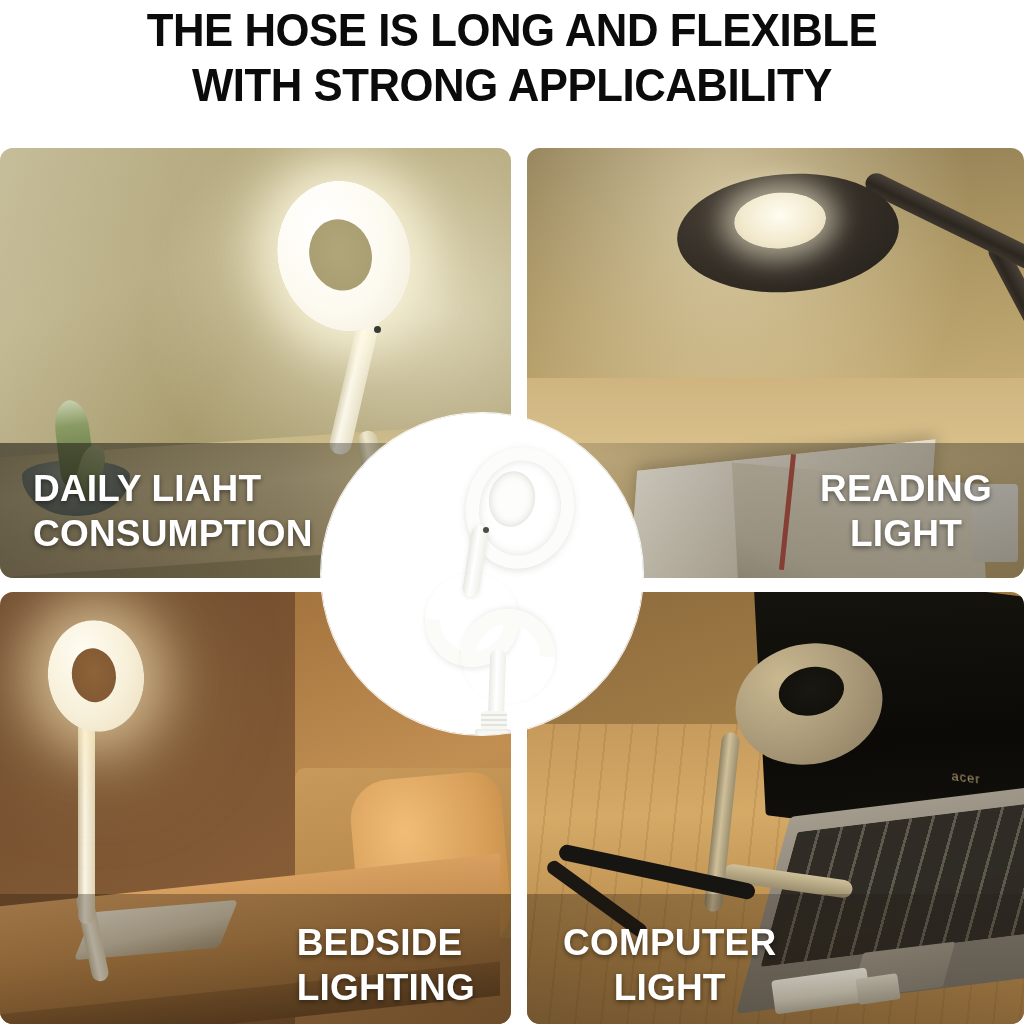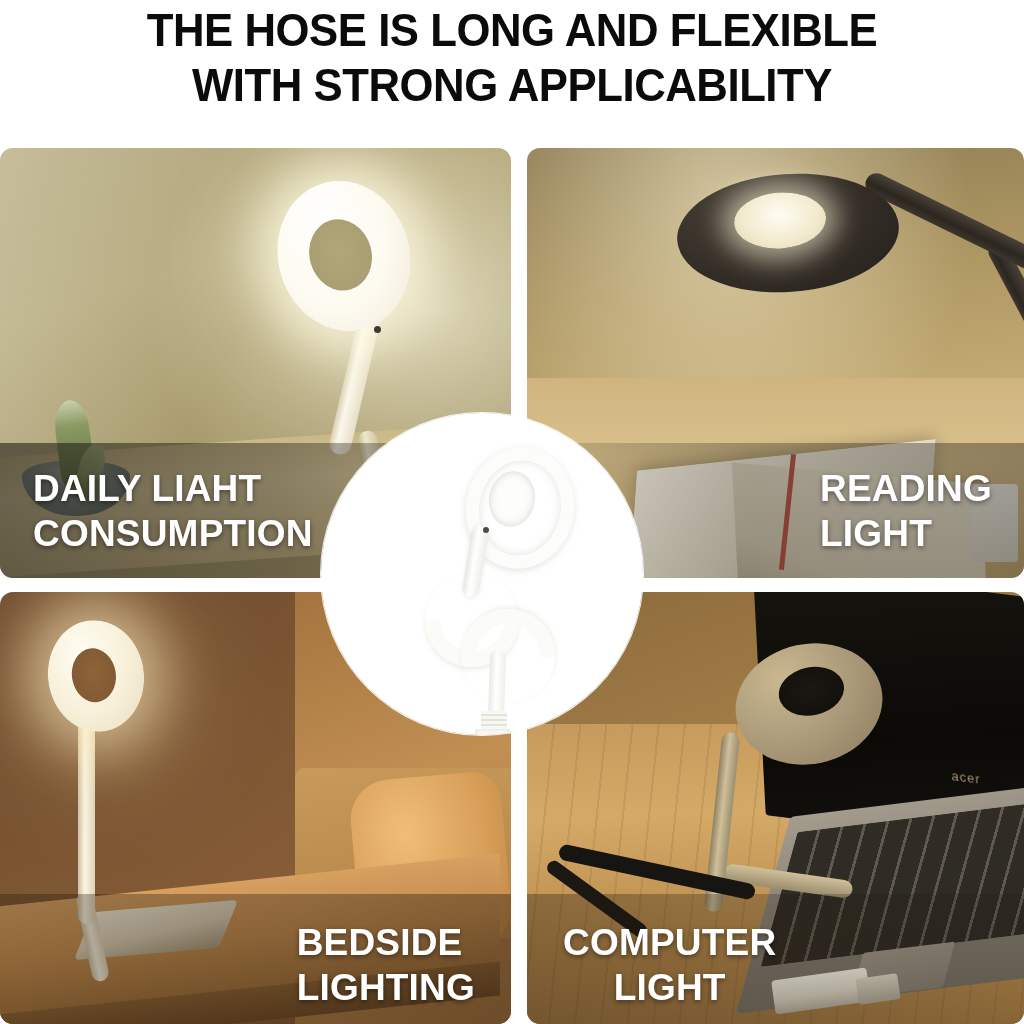--- a/index.html
+++ b/index.html
@@ -375,21 +375,21 @@
     position: absolute;
     color: #ffffff;
     font-weight: bold;
     font-size: 37px;
     line-height: 45px;
     letter-spacing: 0.2px;
     text-shadow: 0 2px 5px rgba(0,0,0,0.45);
     white-space: pre-line;
   }
   .cap-tl { left: 33px;  top: 318px; text-align: left; }
-  .cap-tr { right: 32px; top: 318px; text-align: left; }
+  .cap-tr { right: 32px; top: 318px; text-align: center; }
   .cap-bl { right: 36px; top: 328px; text-align: left; }
   .cap-br { left: 36px;  top: 328px; text-align: center; }
 
   
   .center-badge {
     position: absolute;
     left: 321px;
     top: 413px;
     width: 322px;
     height: 322px;

